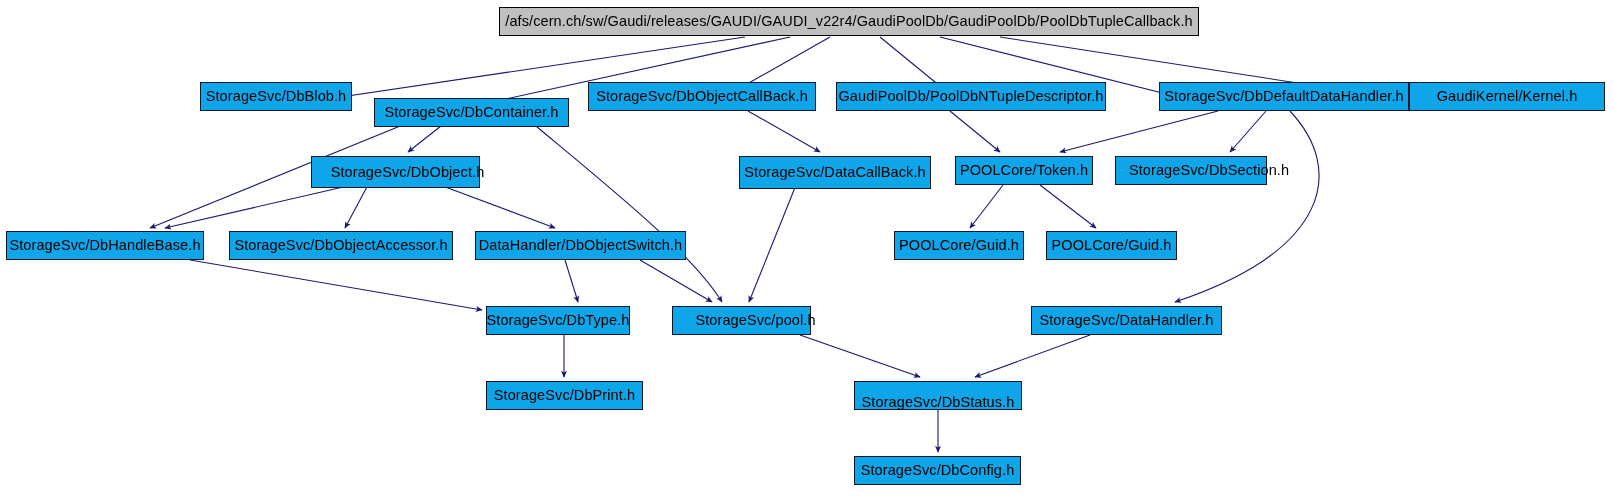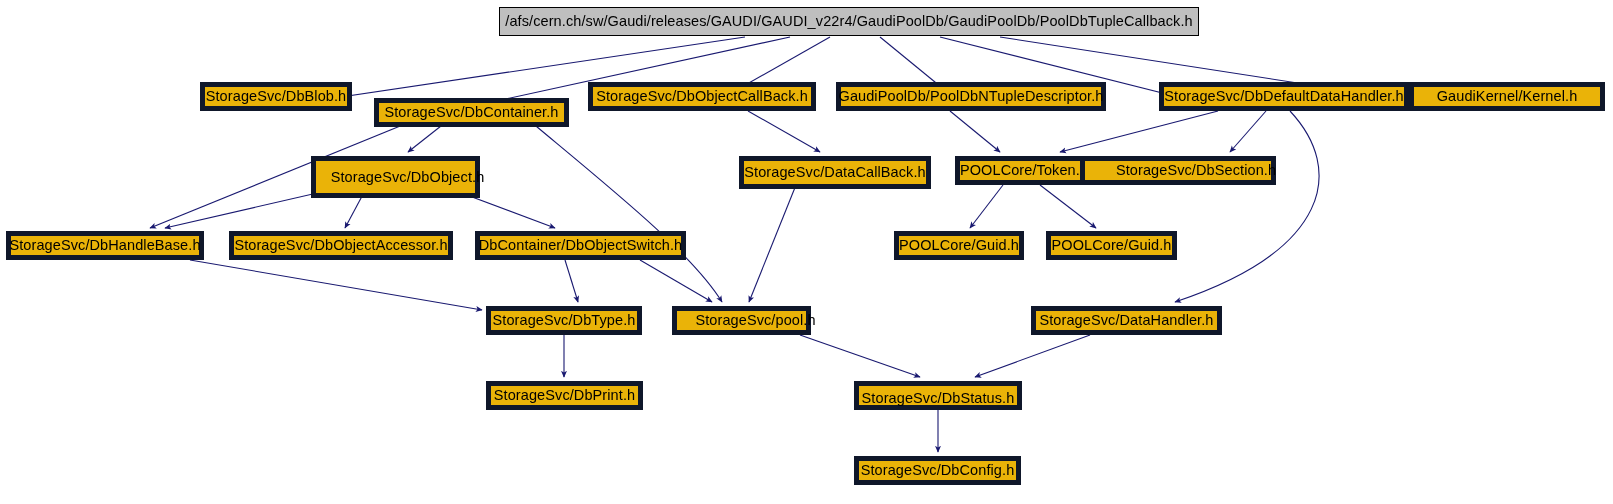--- a/index.html
+++ b/index.html
@@ -18,22 +18,22 @@
   #edge-layer {
     position: absolute;
     left: 0;
     top: 0;
     width: 1613px;
     height: 504px;
   }
   .node {
     position: absolute;
     box-sizing: border-box;
-    border: 5px solid #0f172a;
-    background: #eab308;
+    border: 1px solid #0f172a;
+    background: #0ea5e9;
     color: #000000;
     font-size: 14.5px;
     line-height: 1;
     display: flex;
     align-items: center;
     justify-content: center;
     white-space: nowrap;
     height: 29px;
     letter-spacing: 0.1px;
     z-index: 2;
@@ -101,48 +101,48 @@
       </div>
       <div class="node" style="left: 836px; top: 82px; width: 270px; height: 29px;">
         <span class="node-label">GaudiPoolDb/PoolDbNTupleDescriptor.h</span>
       </div>
       <div class="node" style="left: 1159px; top: 82px; width: 250px; height: 29px;">
         <span class="node-label">StorageSvc/DbDefaultDataHandler.h</span>
       </div>
       <div class="node" style="left: 1409px; top: 82px; width: 196px; height: 29px; align-items: center;">
         <span class="node-label">GaudiKernel/Kernel.h</span>
       </div>
-      <div class="node" style="left: 311px; top: 156px; width: 169px; height: 42px; padding-left: 24px;">
+      <div class="node" style="left: 311px; top: 156px; width: 169px; height: 32px; padding-left: 24px;">
         <span class="node-label">StorageSvc/DbObject.h</span>
       </div>
       <div class="node" style="left: 739px; top: 156px; width: 192px; height: 33px;">
         <span class="node-label">StorageSvc/DataCallBack.h</span>
       </div>
       <div class="node" style="left: 955px; top: 156px; width: 138px; height: 29px;">
         <span class="node-label">POOLCore/Token.h</span>
       </div>
-      <div class="node" style="left: 1080px; top: 156px; width: 196px; height: 29px; padding-left: 36px;">
+      <div class="node" style="left: 1115px; top: 156px; width: 152px; height: 29px; padding-left: 36px;">
         <span class="node-label">StorageSvc/DbSection.h</span>
       </div>
       <div class="node" style="left: 6px; top: 231px; width: 198px; height: 29px;">
         <span class="node-label">StorageSvc/DbHandleBase.h</span>
       </div>
       <div class="node" style="left: 229px; top: 231px; width: 224px; height: 29px;">
         <span class="node-label">StorageSvc/DbObjectAccessor.h</span>
       </div>
       <div class="node" style="left: 475px; top: 231px; width: 211px; height: 29px;">
-        <span class="node-label">DbContainer/DbObjectSwitch.h</span>
+        <span class="node-label">DataHandler/DbObjectSwitch.h</span>
       </div>
       <div class="node" style="left: 894px; top: 231px; width: 130px; height: 29px;">
         <span class="node-label">POOLCore/Guid.h</span>
       </div>
       <div class="node" style="left: 1046px; top: 231px; width: 131px; height: 29px;">
         <span class="node-label">POOLCore/Guid.h</span>
       </div>
-      <div class="node" style="left: 486px; top: 306px; width: 156px; height: 29px;">
+      <div class="node" style="left: 486px; top: 306px; width: 144px; height: 29px;">
         <span class="node-label">StorageSvc/DbType.h</span>
       </div>
       <div class="node" style="left: 672px; top: 306px; width: 139px; height: 29px; padding-left: 28px;">
         <span class="node-label">StorageSvc/pool.h</span>
       </div>
       <div class="node" style="left: 1031px; top: 306px; width: 191px; height: 29px;">
         <span class="node-label">StorageSvc/DataHandler.h</span>
       </div>
       <div class="node" style="left: 486px; top: 381px; width: 157px; height: 29px;">
         <span class="node-label">StorageSvc/DbPrint.h</span>

